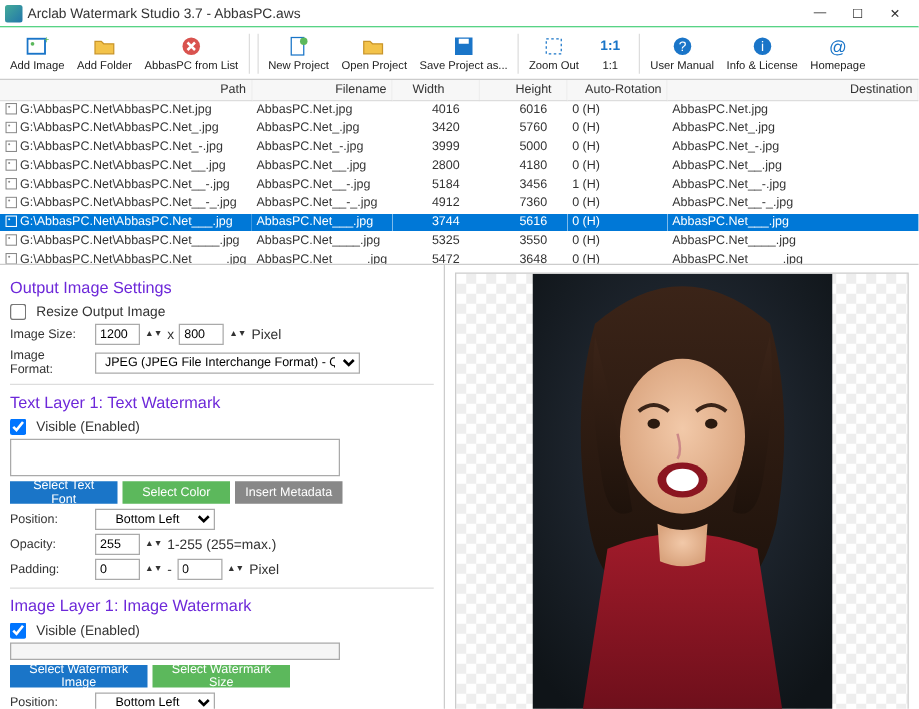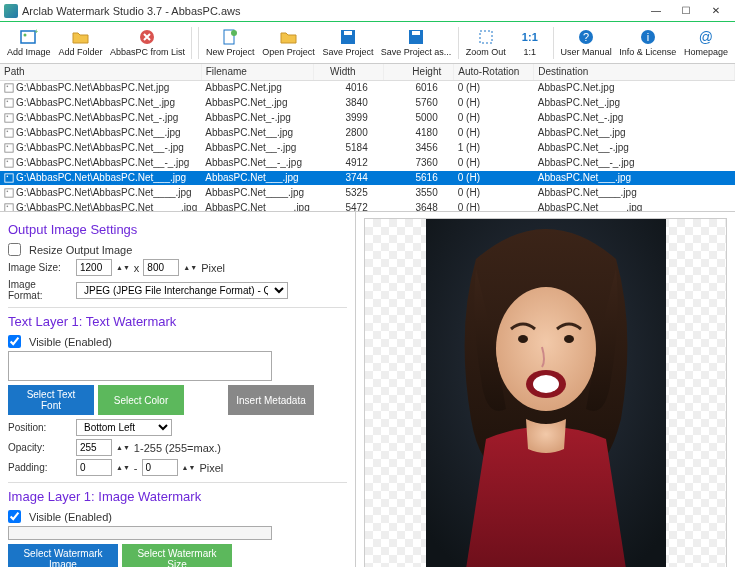--- a/index.html
+++ b/index.html
@@ -11,40 +11,40 @@
 .win-btn { width: 30px; height: 20px; display: flex; align-items: center; justify-content: center; font-size: 10px; }
 .toolbar { height: 42px; background: #fff; display: flex; align-items: center; padding: 2px 4px; gap: 2px; border-bottom: 1px solid #ccc; }
 .tb-btn { display: flex; flex-direction: column; align-items: center; justify-content: center; padding: 2px 4px; min-width: 38px; cursor: pointer; }
 .tb-icn { width: 18px; height: 18px; display: flex; align-items: center; justify-content: center; }
 .tb-lbl { font-size: 9px; white-space: nowrap; margin-top: 1px; color: #222; }
 .tb-sep { width: 1px; height: 32px; background: #ddd; margin: 0 2px; }
 .main { display: flex; height: calc(567px - 64px); }
 .leftcol { display: flex; flex-direction: column; width: 356px; border-right: 1px solid #ccc; }
 .table-wrap { height: 148px; overflow: hidden; background: #fff; border-bottom: 1px solid #ccc; }
 .tbl { width: 100%; border-collapse: collapse; font-size: 10px; }
-.tbl th { background: #f7f7f7; text-align: left; font-weight: normal; padding: 2px 4px; border-bottom: 1px solid #ddd; border-right: 1px solid #eee; color: #333; font-size: 10px; height: 16px; }
+.tbl th { background: #f7f7f7; text-align: right; font-weight: normal; padding: 2px 4px; border-bottom: 1px solid #ddd; border-right: 1px solid #eee; color: #333; font-size: 10px; height: 16px; }
 .tbl td { padding: 1px 4px; white-space: nowrap; overflow: hidden; height: 15px; border-bottom: 1px solid transparent; }
 .tbl td.num { text-align: right; padding-right: 16px; }
 .tbl tr.sel td { background: #0078d7; color: #fff; }
 .file-icn { width: 10px; height: 10px; display: inline-block; vertical-align: middle; margin-right: 2px; }
 .settings { flex: 1; overflow-y: auto; padding: 6px 8px; }
 .section-title { color: #6d28d9; font-size: 13px; margin: 4px 0 6px; font-weight: normal; }
 .row { display: flex; align-items: center; margin: 3px 0; gap: 4px; }
 .lbl { width: 64px; font-size: 10px; }
 input[type=text], select { border: 1px solid #aaa; padding: 1px 3px; font-size: 10px; height: 17px; background: #fff; }
 input[type=checkbox] { margin-right: 4px; }
 .num-input { width: 36px; }
 .wide-sel { width: 212px; }
 .txt-area { width: 264px; height: 30px; border: 1px solid #aaa; background: #fff; }
-.btn { border: none; padding: 3px 8px; font-size: 10px; color: #fff; cursor: pointer; height: 30px; display: flex; align-items: center; justify-content: center; }
+.btn { border: none; padding: 3px 8px; font-size: 10px; color: #fff; cursor: pointer; height: 18px; display: flex; align-items: center; justify-content: center; }
 .btn-blue { background: #1a75c8; }
 .btn-green { background: #5cb85c; }
-.btn-gray { background: #888; margin-left: 40px; }
+.btn-gray { background: #888; }
 .btn-row { display: flex; gap: 4px; margin: 4px 0; }
-.pos-sel { width: 96px; }
+.pos-sel { width: 96px; text-align: center; }
 .preview { flex: 1; padding: 6px; display: flex; align-items: flex-start; justify-content: center; }
 .checker { width: 363px; height: 352px; background-image: repeating-conic-gradient(#eee 0 25%, #fff 0 50%); background-size: 16px 16px; display: flex; align-items: flex-start; justify-content: center; border: 1px solid #ccc; }
 .photo { width: 240px; height: 350px; }
 .hr { border: none; border-top: 1px solid #ddd; margin: 6px 0; }
 .full-bar { width: 264px; height: 14px; border: 1px solid #aaa; background: #f5f5f5; }
 </style>
 </head>
 <body>
 
 <div class="titlebar">
@@ -104,29 +104,20 @@
       </span>
       <span class="tb-lbl">Open Project</span>
     </div>
   <div class="tb-btn">
       <span class="tb-icn">
         <svg width="18" height="18">
           <rect x="2" y="2" width="14" height="14" fill="#1a75c8"></rect>
           <rect x="5" y="3" width="8" height="4" fill="#fff"></rect>
         </svg>
       </span>
-      <span class="tb-lbl">Save Project</span>
-    </div>
-  <div class="tb-btn">
-      <span class="tb-icn">
-        <svg width="18" height="18">
-          <rect x="2" y="2" width="14" height="14" fill="#1a75c8"></rect>
-          <rect x="5" y="3" width="8" height="4" fill="#fff"></rect>
-        </svg>
-      </span>
       <span class="tb-lbl">Save Project as...</span>
     </div>
   <div class="tb-sep"></div>
   <div class="tb-btn">
       <span class="tb-icn">
         <svg width="18" height="18">
           <rect x="3" y="3" width="12" height="12" fill="none" stroke="#1a75c8" stroke-dasharray="2"></rect>
         </svg>
       </span>
       <span class="tb-lbl">Zoom Out</span>
@@ -183,21 +174,21 @@
           <td class="num">6016</td>
           <td>0 (H)</td>
           <td>AbbasPC.Net.jpg</td>
         </tr>
         <tr>
           <td><svg class="file-icn" viewBox="0 0 12 12">
               <rect x="1" y="1" width="10" height="10" fill="none" stroke="#888"></rect>
               <circle cx="4" cy="4" r="1" fill="#888"></circle>
             </svg>G:\AbbasPC.Net\AbbasPC.Net_.jpg</td>
           <td>AbbasPC.Net_.jpg</td>
-          <td class="num">3840</td>
+          <td class="num">3420</td>
           <td class="num">5760</td>
           <td>0 (H)</td>
           <td>AbbasPC.Net_.jpg</td>
         </tr>
         <tr>
           <td><svg class="file-icn" viewBox="0 0 12 12">
               <rect x="1" y="1" width="10" height="10" fill="none" stroke="#888"></rect>
               <circle cx="4" cy="4" r="1" fill="#888"></circle>
             </svg>G:\AbbasPC.Net\AbbasPC.Net_-.jpg</td>
           <td>AbbasPC.Net_-.jpg</td>

